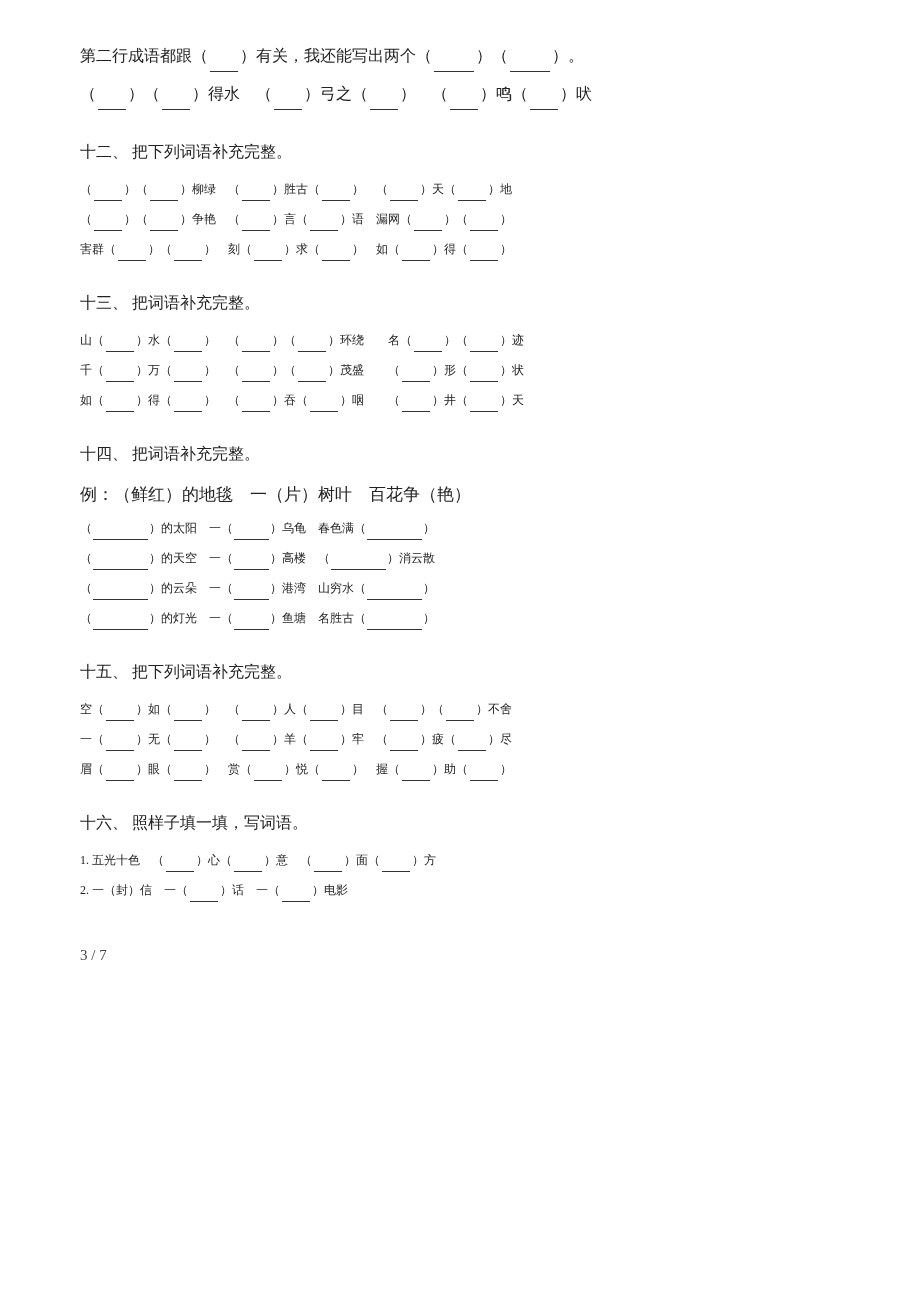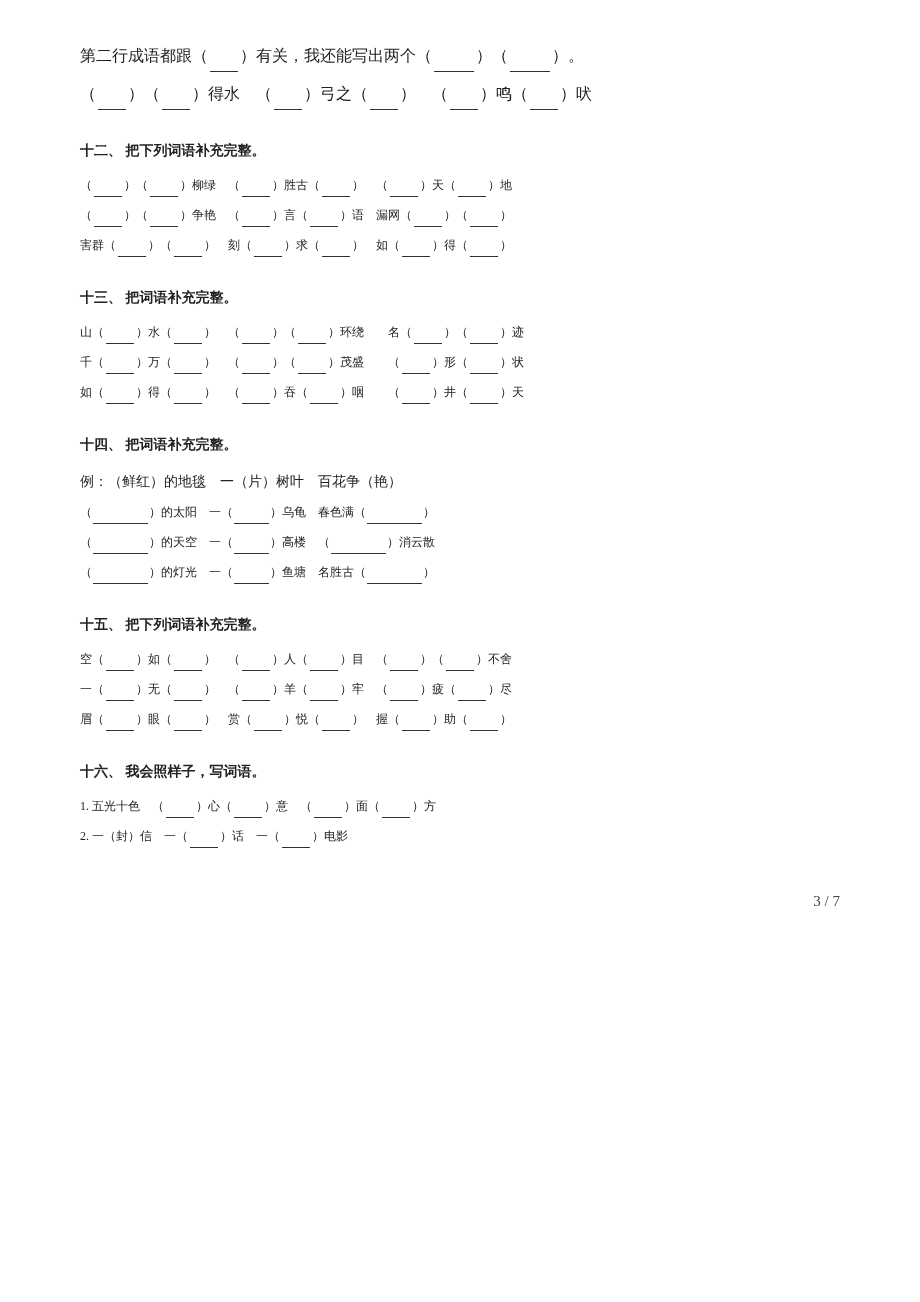--- a/index.html
+++ b/index.html
@@ -14,22 +14,22 @@
       color: #222;
       width: 920px;
       min-height: 1302px;
       padding: 40px 80px 60px 80px;
       line-height: 1.8;
     }
     .section {
       margin-bottom: 28px;
     }
     .section-title {
-      font-size: 14px;
-      font-weight: bold;
+      font-size: 16px;
+      font-weight: normal;
       margin-bottom: 10px;
       display: flex;
       align-items: flex-start;
       gap: 8px;
     }
     .content-line {
       margin-bottom: 6px;
       font-size: 12px;
       line-height: 2;
     }
@@ -39,32 +39,32 @@
       min-width: 28px;
       height: 20px;
       vertical-align: bottom;
       margin: 0 2px;
       text-align: center;
     }
     .blank-medium {
       min-width: 40px;
     }
     .page-footer {
-      text-align: right;
+      text-align: left;
       margin-top: 40px;
       font-size: 15px;
       color: #444;
     }
     .intro-line {
       font-size: 16px;
       margin-bottom: 6px;
       line-height: 2;
     }
     .example-line {
-      font-size: 14px;
+      font-size: 17px;
       margin-bottom: 4px;
       line-height: 2;
       font-family: Liberation Serif, serif;
     }
     .underline-blank {
       display: inline-block;
       border-bottom: 1px solid #333;
       min-width: 55px;
       height: 20px;
       vertical-align: bottom;
@@ -128,20 +128,23 @@
   <div class="example-line">
     例：（鲜红）的地毯 一（片）树叶 百花争（艳）
   </div>
   <div class="content-line">
     （<span class="underline-blank"></span>）的太阳 一（<span class="underline-blank-sm"></span>）乌龟 春色满（<span class="underline-blank"></span>）
   </div>
   <div class="content-line">
     （<span class="underline-blank"></span>）的天空 一（<span class="underline-blank-sm"></span>）高楼 （<span class="underline-blank"></span>）消云散
   </div>
   <div class="content-line">
+    （<span class="underline-blank"></span>）的云朵 一（<span class="underline-blank-sm"></span>）港湾 山穷水（<span class="underline-blank"></span>）
+  </div>
+  <div class="content-line">
     （<span class="underline-blank"></span>）的灯光 一（<span class="underline-blank-sm"></span>）鱼塘 名胜古（<span class="underline-blank"></span>）
   </div>
 </div>
 
 <div class="section">
   <div class="section-title">
     <span>十五、 把下列词语补充完整。</span>
   </div>
   <div class="content-line">
     空（<span class="blank"></span>）如（<span class="blank"></span>） （<span class="blank"></span>）人（<span class="blank"></span>）目 （<span class="blank"></span>）（<span class="blank"></span>）不舍
@@ -149,21 +152,21 @@
   <div class="content-line">
     一（<span class="blank"></span>）无（<span class="blank"></span>） （<span class="blank"></span>）羊（<span class="blank"></span>）牢 （<span class="blank"></span>）疲（<span class="blank"></span>）尽
   </div>
   <div class="content-line">
     眉（<span class="blank"></span>）眼（<span class="blank"></span>） 赏（<span class="blank"></span>）悦（<span class="blank"></span>） 握（<span class="blank"></span>）助（<span class="blank"></span>）
   </div>
 </div>
 
 <div class="section">
   <div class="section-title">
-    <span>十六、 我会照样子，写词语。</span>
+    <span>十六、 照样子填一填，写词语。</span>
   </div>
   <div class="content-line">
     1. 五光十色 （<span class="blank"></span>）心（<span class="blank"></span>）意 （<span class="blank"></span>）面（<span class="blank"></span>）方
   </div>
   <div class="content-line">
     2. 一（封）信 一（<span class="blank"></span>）话 一（<span class="blank"></span>）电影
   </div>
 </div>
 
 <div class="page-footer">

